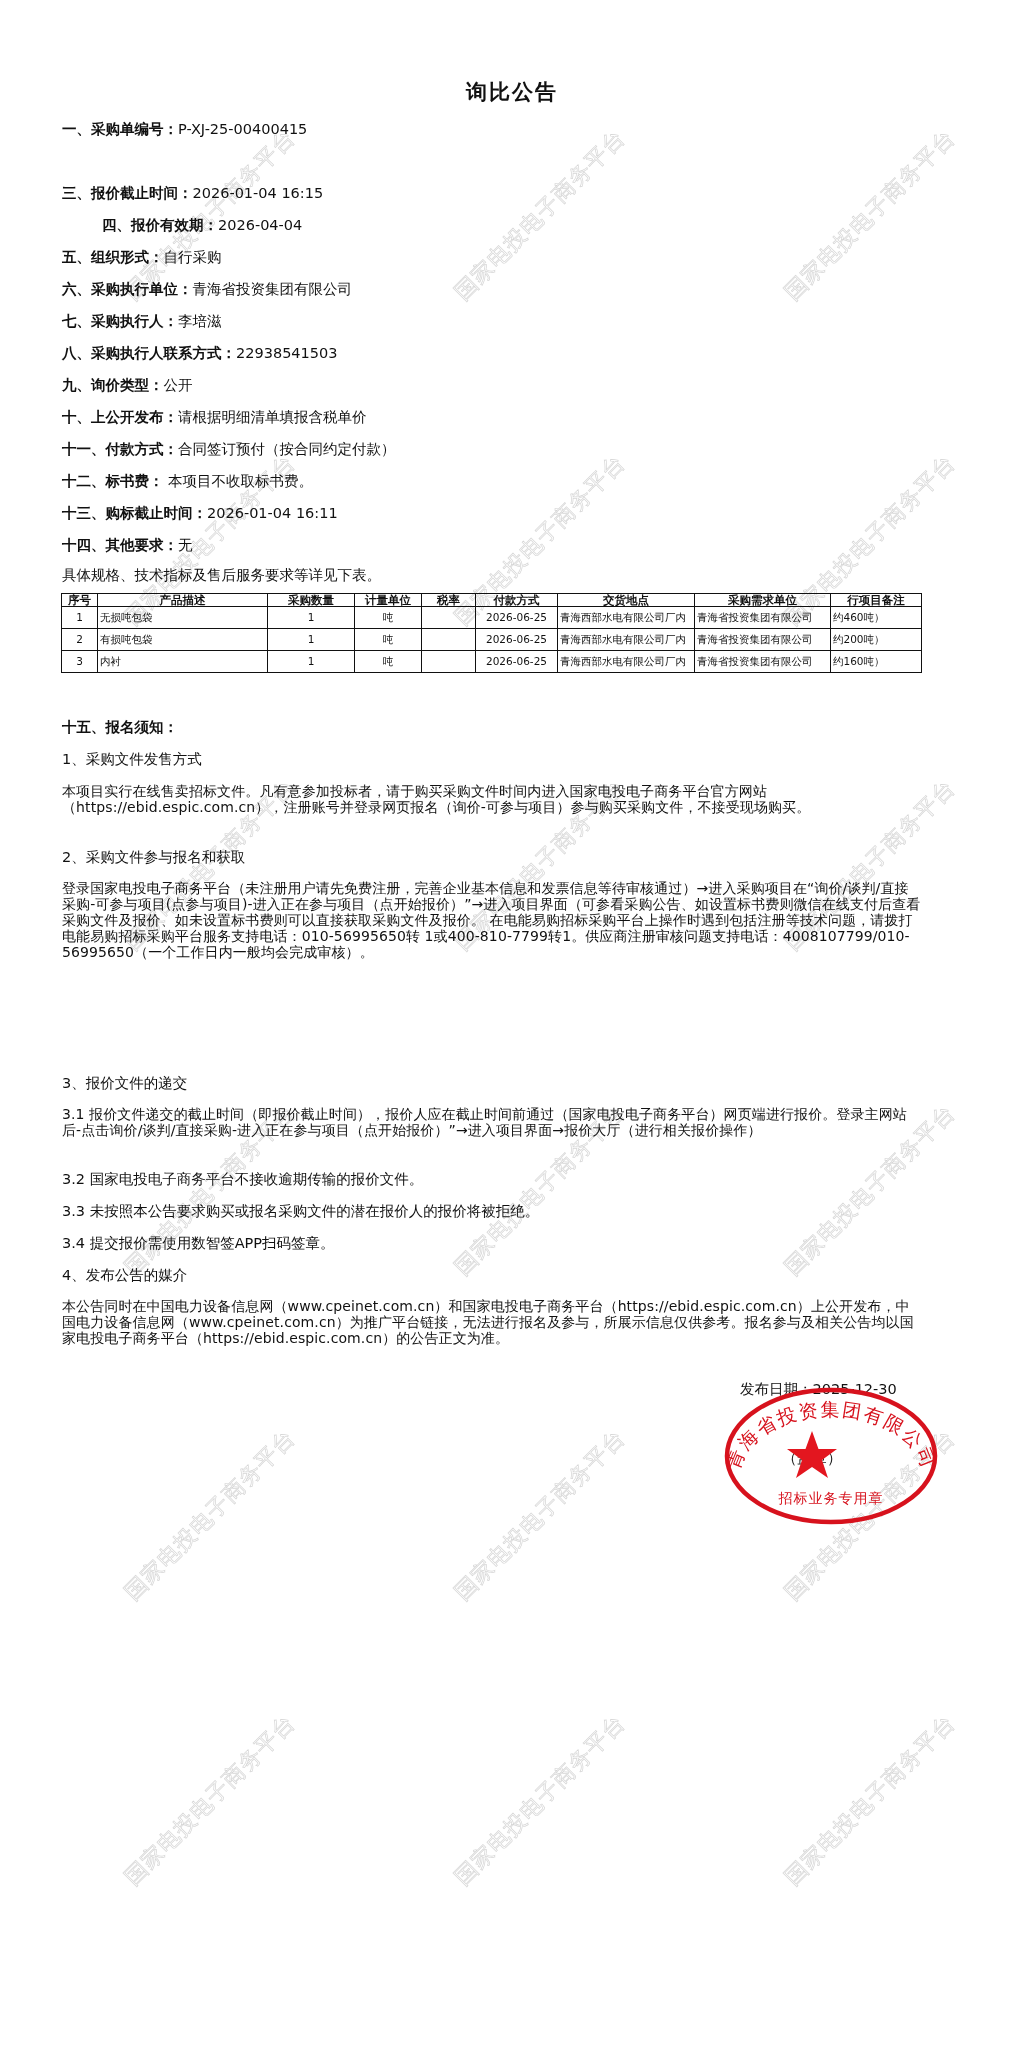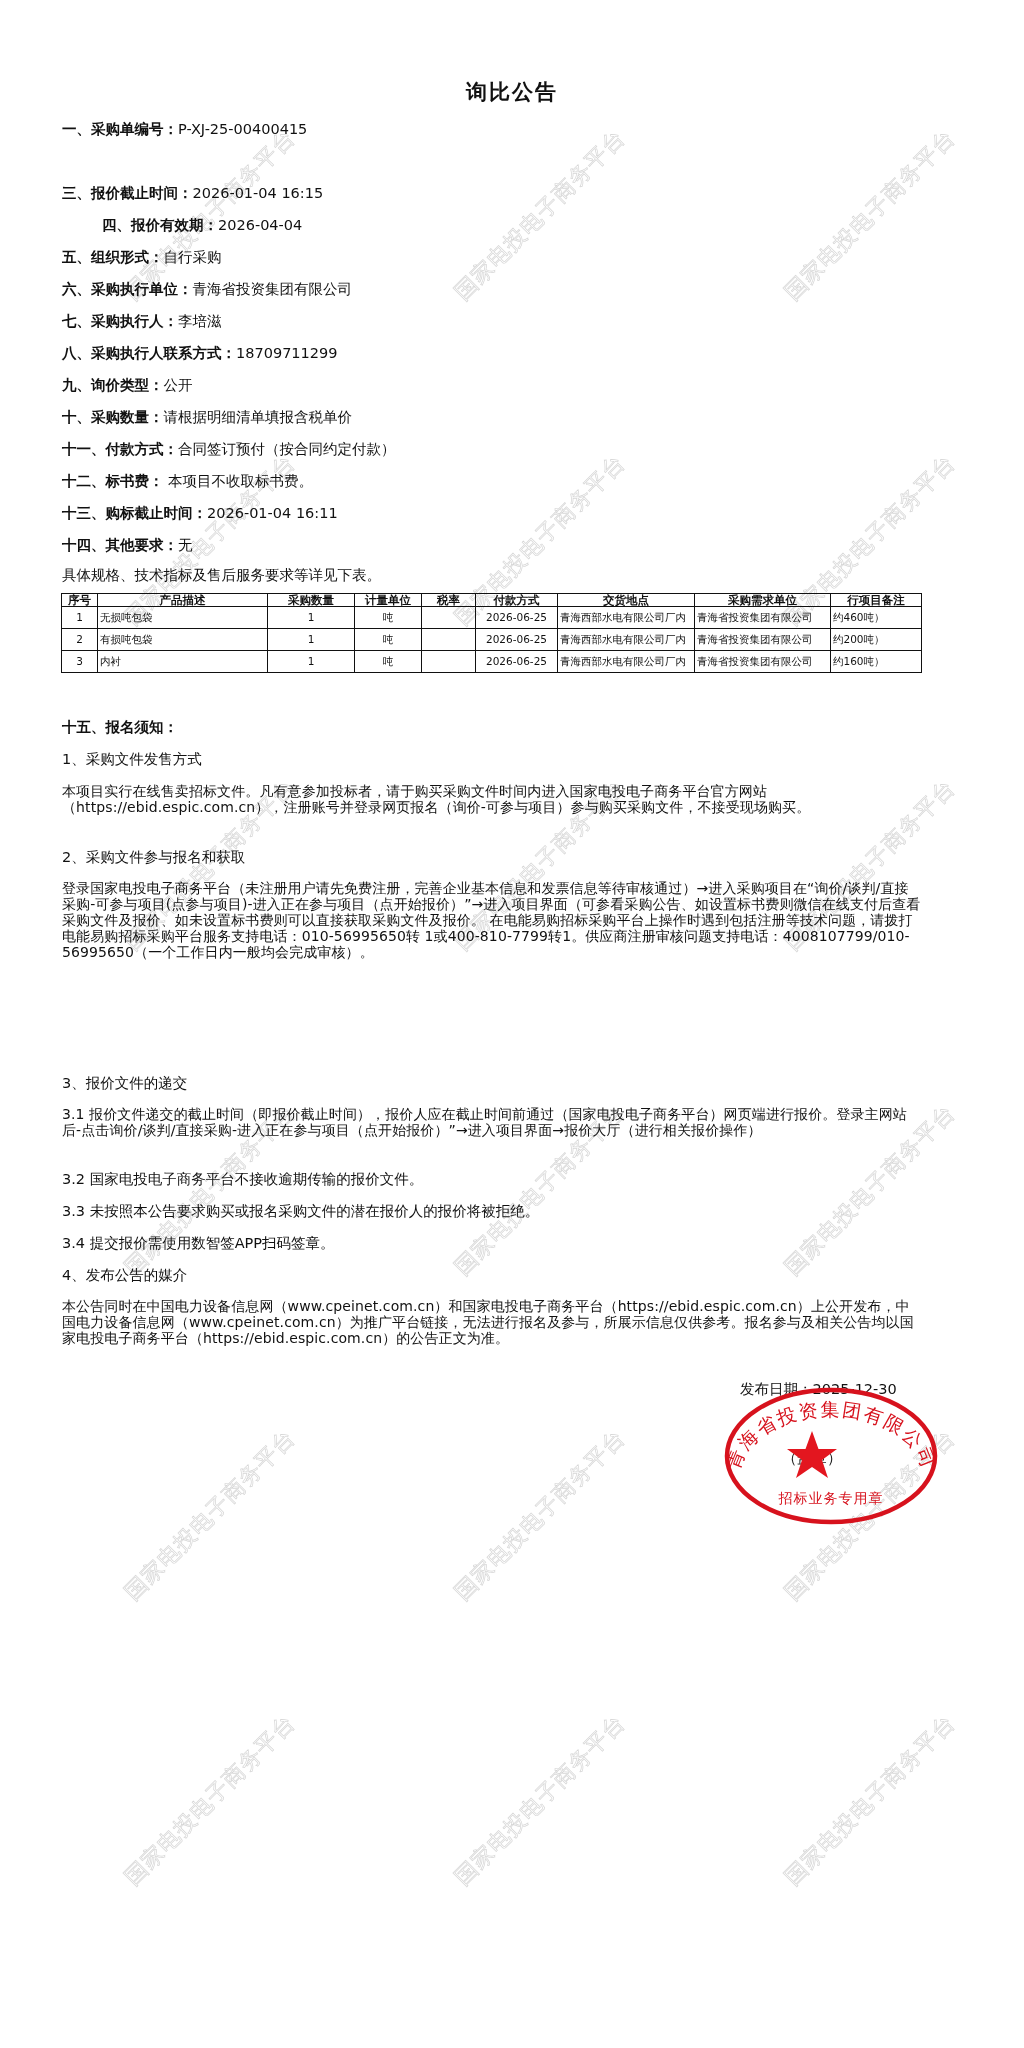--- a/index.html
+++ b/index.html
@@ -87,27 +87,27 @@
     <div class="field" style="top:248px;">
       <span class="num">五、</span><span class="lbl">组织形式：</span><span class="val">自行采购</span>
     </div>
     <div class="field" style="top:280px;">
       <span class="num">六、</span><span class="lbl">采购执行单位：</span><span class="val">青海省投资集团有限公司</span>
     </div>
     <div class="field" style="top:312px;">
       <span class="num">七、</span><span class="lbl">采购执行人：</span><span class="val">李培滋</span>
     </div>
     <div class="field" style="top:344px;">
-      <span class="num">八、</span><span class="lbl">采购执行人联系方式：</span><span class="val">18709711299</span>
+      <span class="num">八、</span><span class="lbl">采购执行人联系方式：</span><span class="val">22938541503</span>
     </div>
     <div class="field" style="top:376px;">
       <span class="num">九、</span><span class="lbl">询价类型：</span><span class="val">公开</span>
     </div>
     <div class="field" style="top:408px;">
-      <span class="num">十、</span><span class="lbl">采购数量：</span><span class="val">请根据明细清单填报含税单价</span>
+      <span class="num">十、</span><span class="lbl">上公开发布：</span><span class="val">请根据明细清单填报含税单价</span>
     </div>
     <div class="field" style="top:440px;">
       <span class="num">十一、</span><span class="lbl">付款方式：</span><span class="val">合同签订预付（按合同约定付款）</span>
     </div>
     <div class="field" style="top:472px;">
       <span class="num">十二、</span><span class="lbl">标书费：</span><span class="val"> 本项目不收取标书费。</span>
     </div>
     <div class="field" style="top:504px;">
       <span class="num">十三、</span><span class="lbl">购标截止时间：</span><span class="val">2026-01-04 16:11</span>
     </div>

